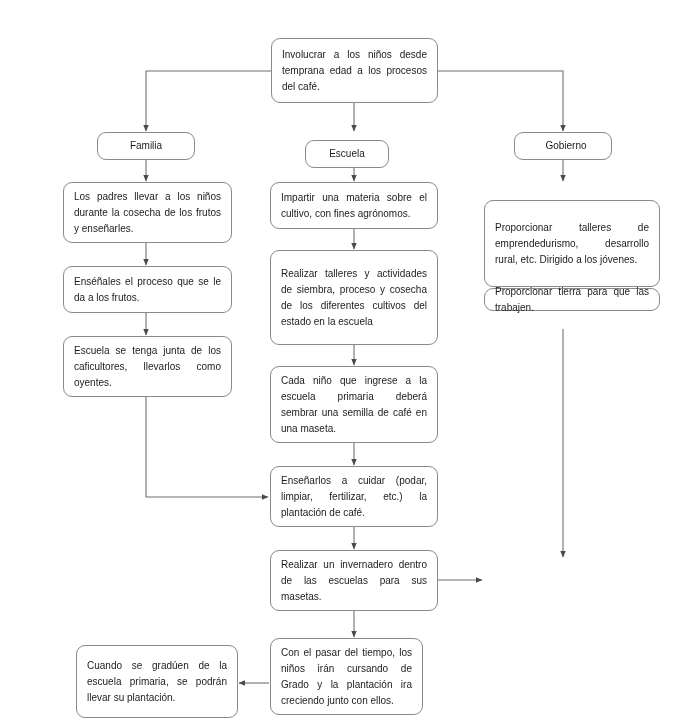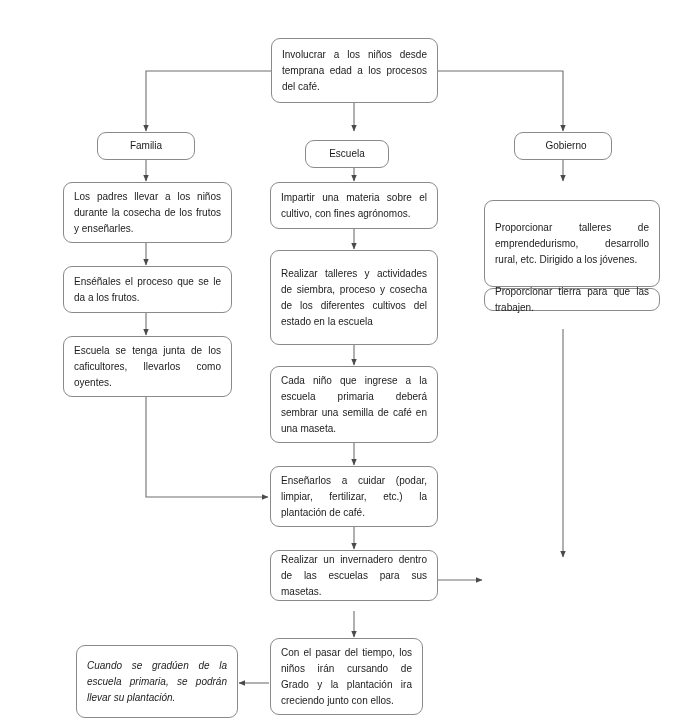--- a/index.html
+++ b/index.html
@@ -124,31 +124,31 @@
   </div>
   <div class="node" style="left:270px; top:250px; width:168px; height:95px;">
     <span>Realizar talleres y actividades de siembra, proceso y cosecha de los diferentes cultivos del estado en la escuela</span>
   </div>
   <div class="node" style="left:270px; top:366px; width:168px; height:77px;">
     <span>Cada niño que ingrese a la escuela primaria deberá sembrar una semilla de café en una maseta.</span>
   </div>
   <div class="node" style="left:270px; top:466px; width:168px; height:61px;">
     <span>Enseñarlos a cuidar (podar, limpiar, fertilizar, etc.) la plantación de café.</span>
   </div>
-  <div class="node" style="left:270px; top:550px; width:168px; height:51px;">
+  <div class="node" style="left:270px; top:550px; width:168px; height:61px;">
     <span>Realizar un invernadero dentro de las escuelas para sus masetas.</span>
   </div>
   <div class="node" style="left:270px; top:638px; width:153px; height:77px;">
     <span>Con el pasar del tiempo, los niños irán cursando de Grado y la plantación ira creciendo junto con ellos.</span>
   </div>
 
   <div class="node" style="left:484px; top:200px; width:176px; height:87px;">
     <span>Proporcionar talleres de emprendedurismo, desarrollo rural, etc. Dirigido a los jóvenes.</span>
   </div>
   <div class="node" style="left:484px; top:288px; width:176px; height:23px;">
     <span>Proporcionar tierra para que las trabajen.</span>
   </div>
 
-  <div class="node" style="left:76px; top:645px; width:162px; height:73px;font-style:italic;">
+  <div class="node" style="left:76px; top:645px; width:162px; height:73px;">
     <span>Cuando se gradúen de la escuela primaria, se podrán llevar su plantación.</span>
   </div>
 
 </div>
 
 </body></html>

